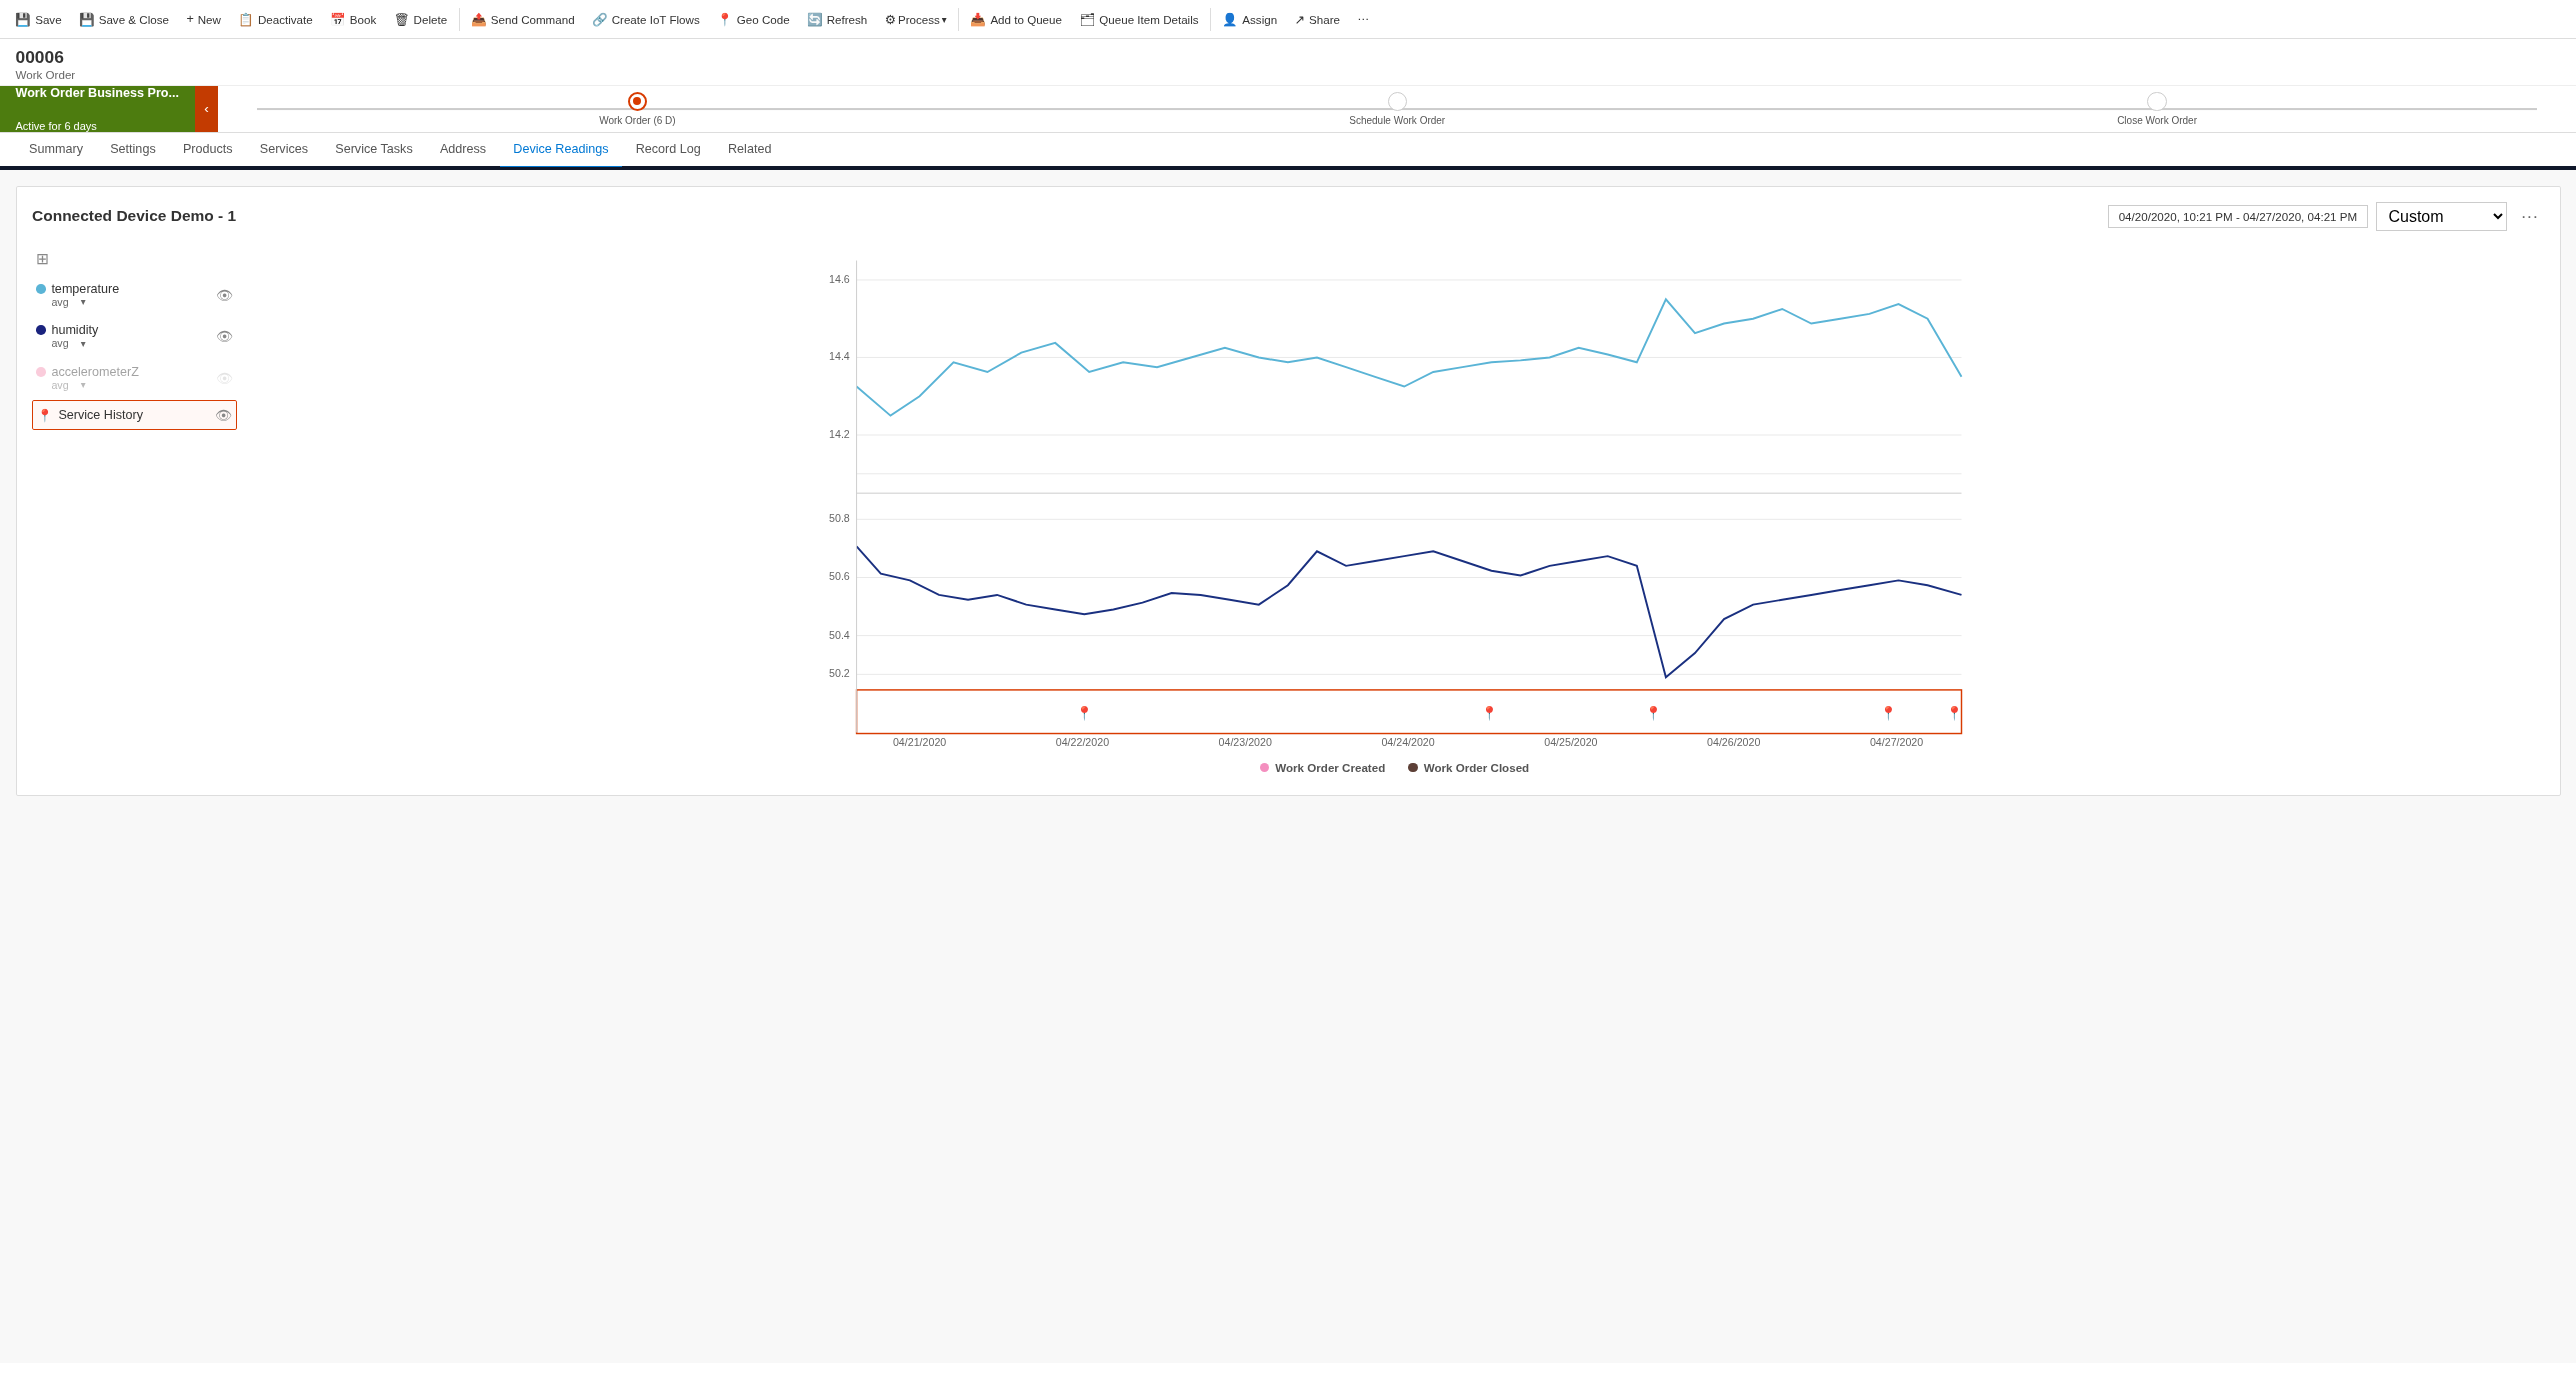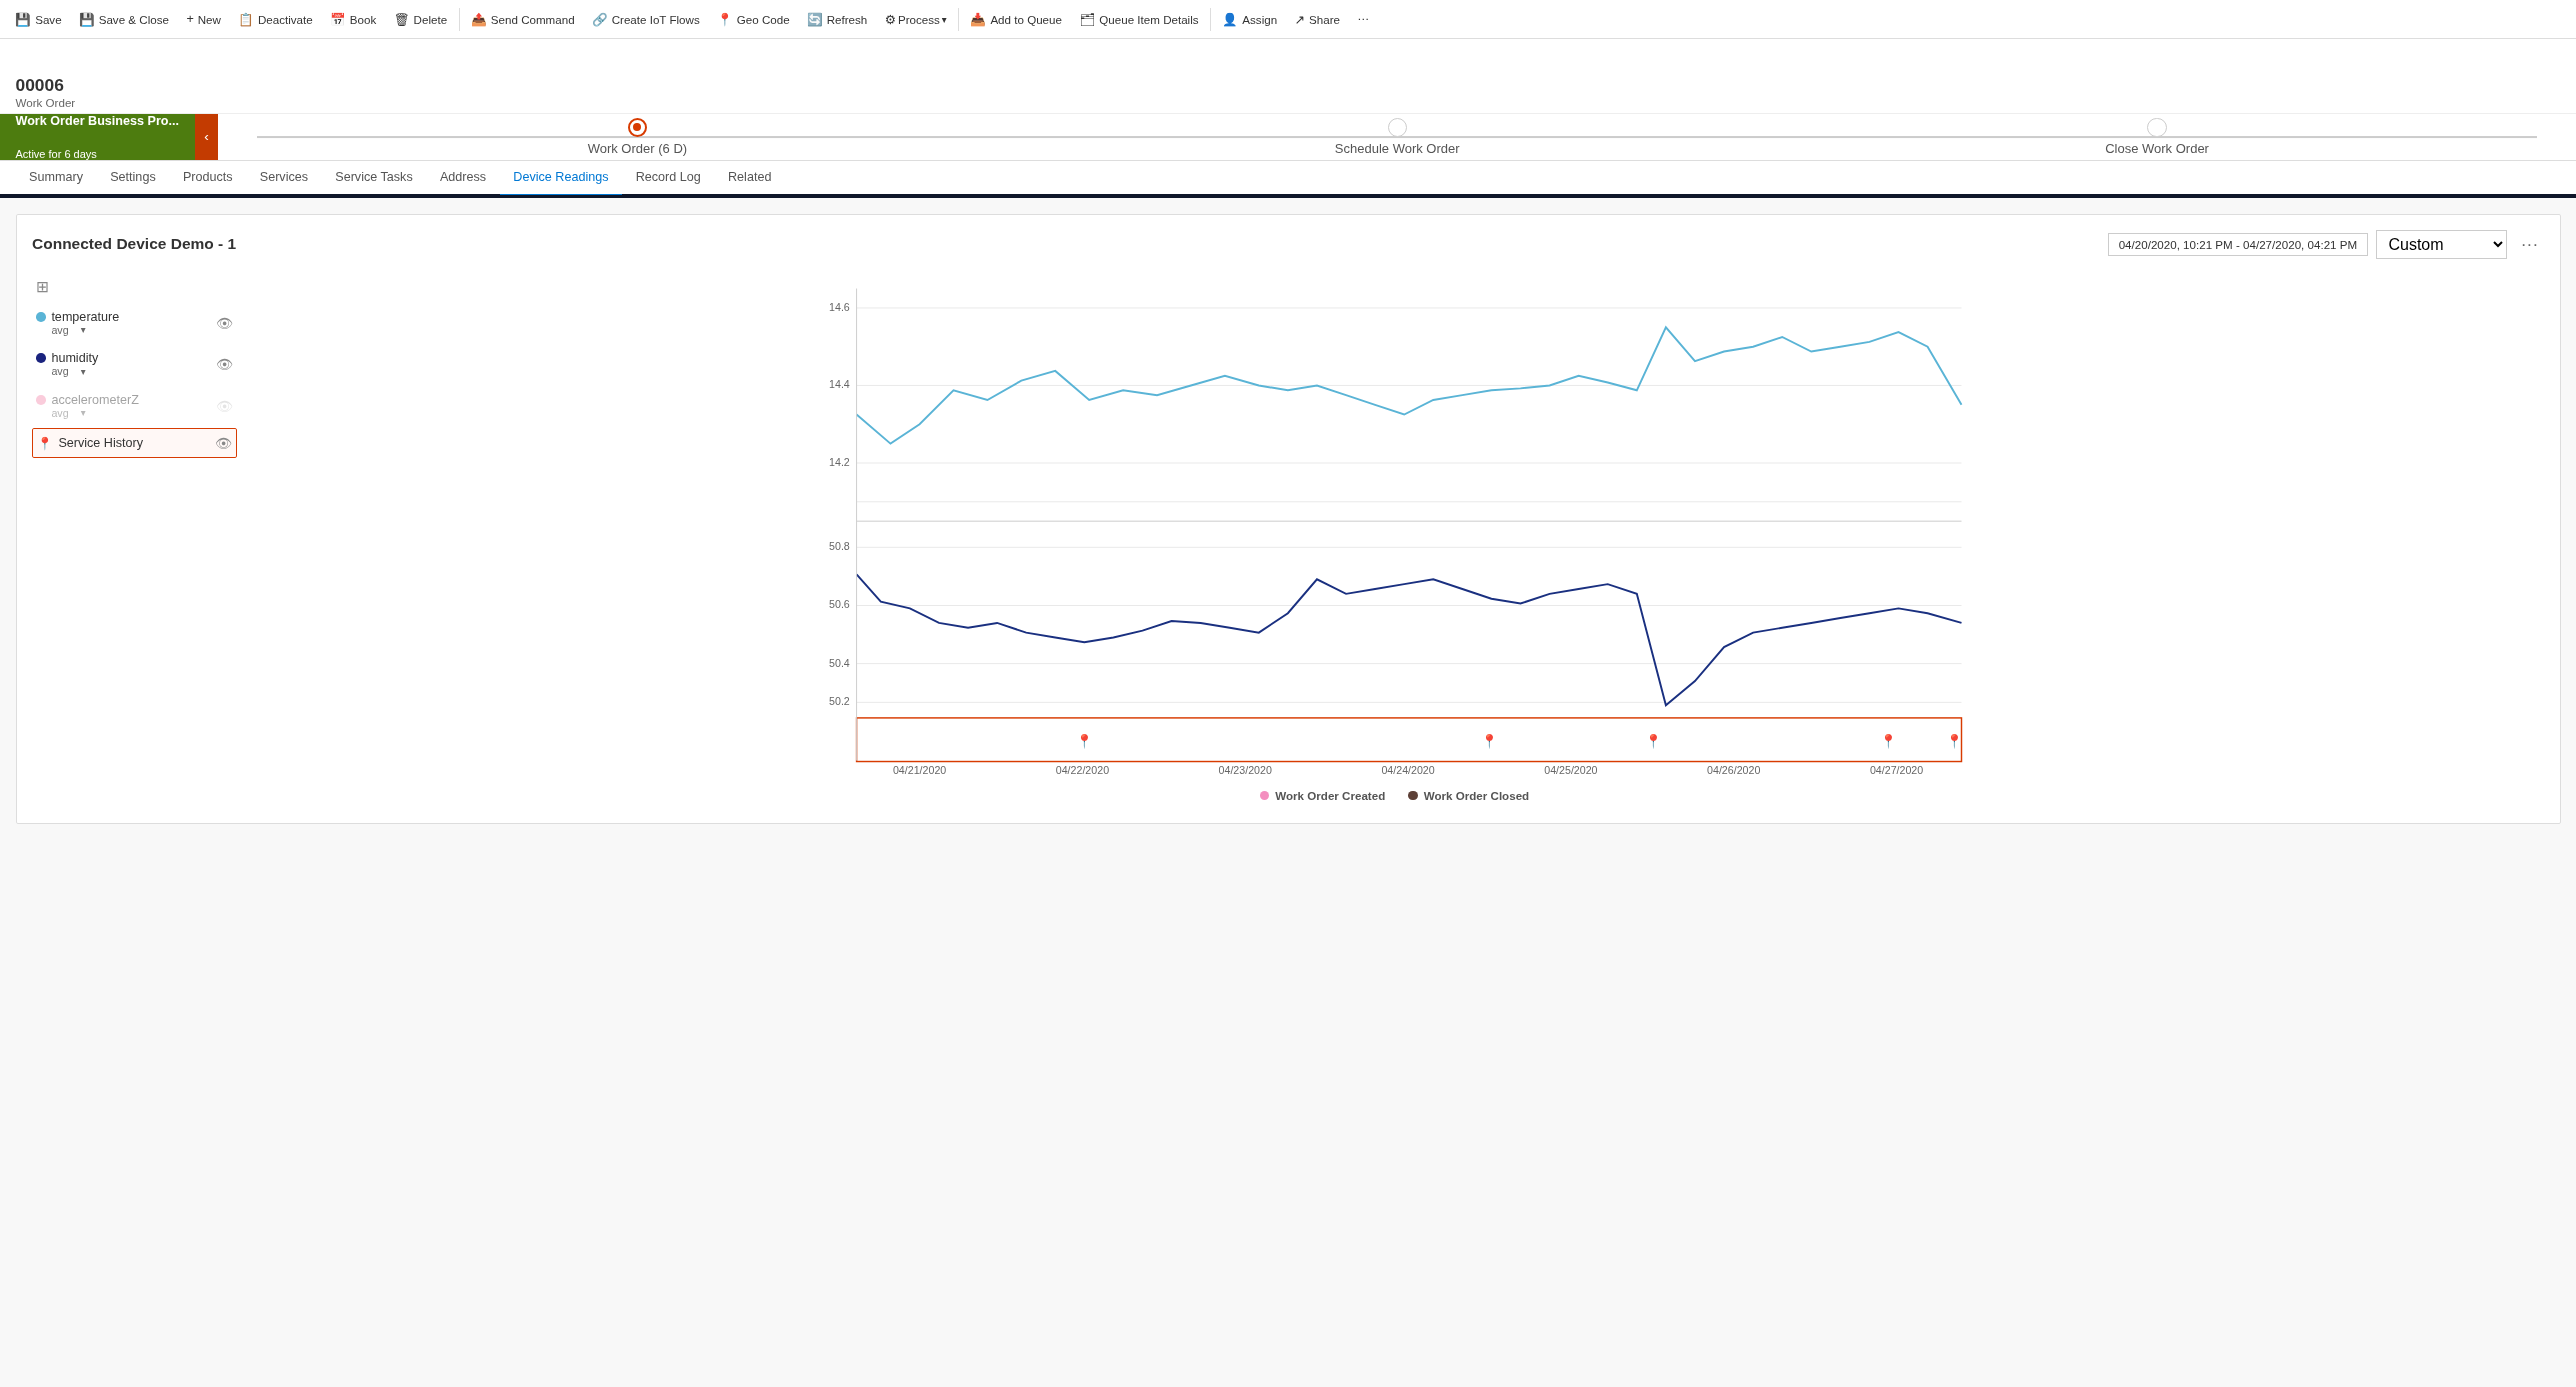--- a/index.html
+++ b/index.html
@@ -29,21 +29,21 @@
       border-radius: 1.9px;
     }
     .toolbar-btn .btn-icon { font-size: 12.6px; }
     .toolbar-separator { width: 1px; height: 23px; background: #ddd; margin: 0 1.9px; }
 
     
     .record-header {
       padding: 7.8px 15.5px 3.9px;
       border-bottom: 1px solid #eee;
     }
-    .record-id { font-size: 17.4px; font-weight: 600; color: #333; margin-top: 28px; }
+    .record-id { font-size: 17.4px; font-weight: 600; color: #333; }
     .record-type { font-size: 11.6px; color: #666; }
 
     
     .status-bar {
       display: flex;
       align-items: center;
       height: 47px;
       border-bottom: 1px solid #ddd;
       padding: 0;
     }
@@ -116,21 +116,21 @@
       border-width: 2.9px;
     }
     .step-circle.active::after {
       content: '';
       width: 7.8px;
       height: 7.8px;
       border-radius: 50%;
       background: #d83b01;
     }
     .step-label {
-      font-size: 13px;
+      font-size: 10px;
       color: #555;
       margin-top: 3.9px;
       white-space: nowrap;
     }
 
     
     .nav-tabs {
       display: flex;
       border-bottom: 4px solid #0f172a;
       padding: 0 15.5px;

